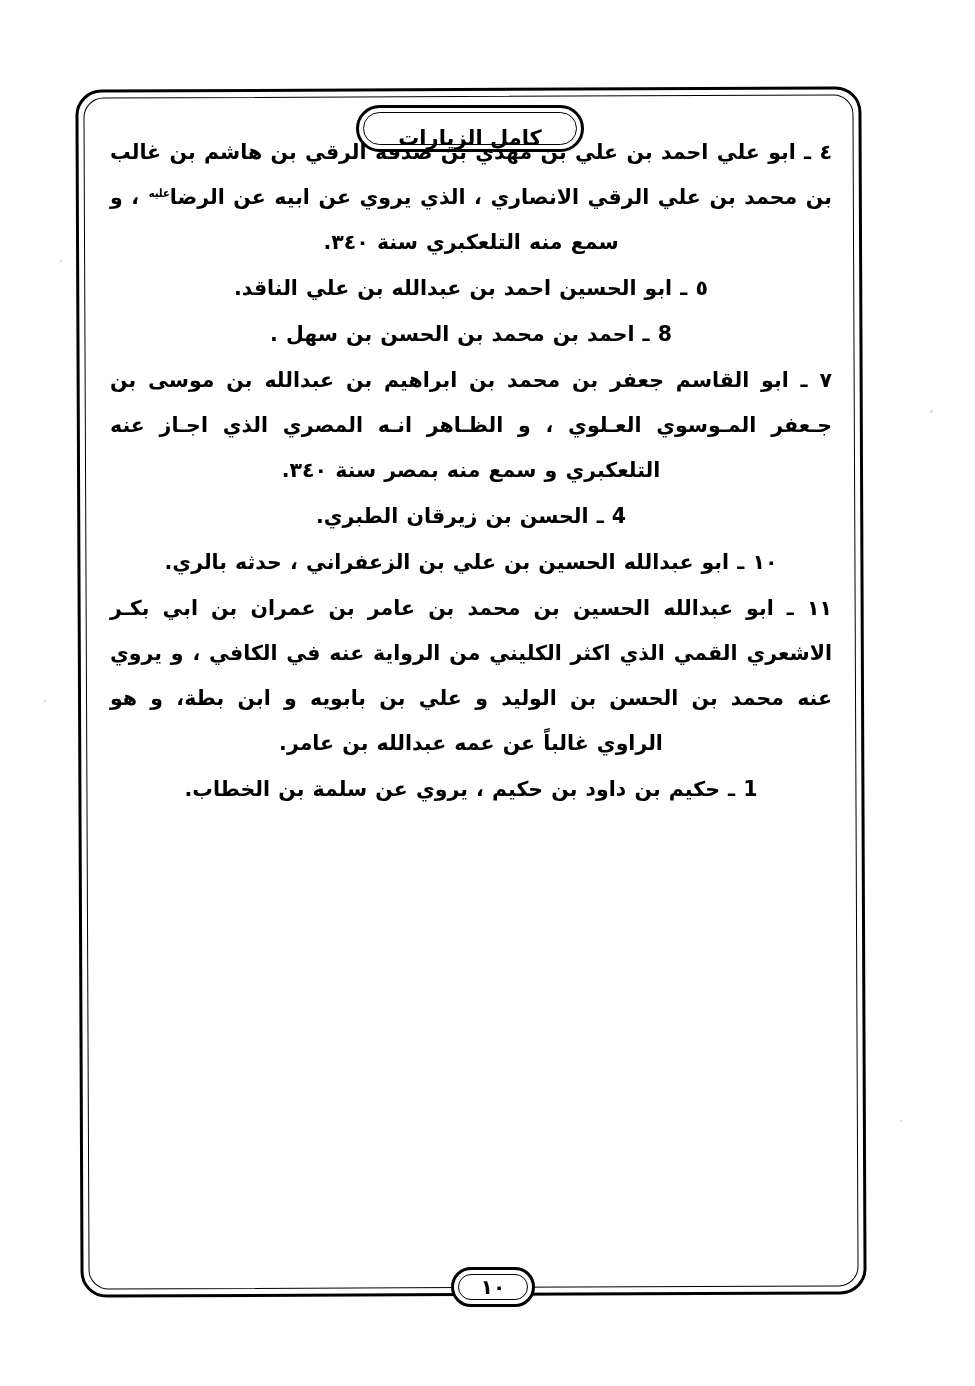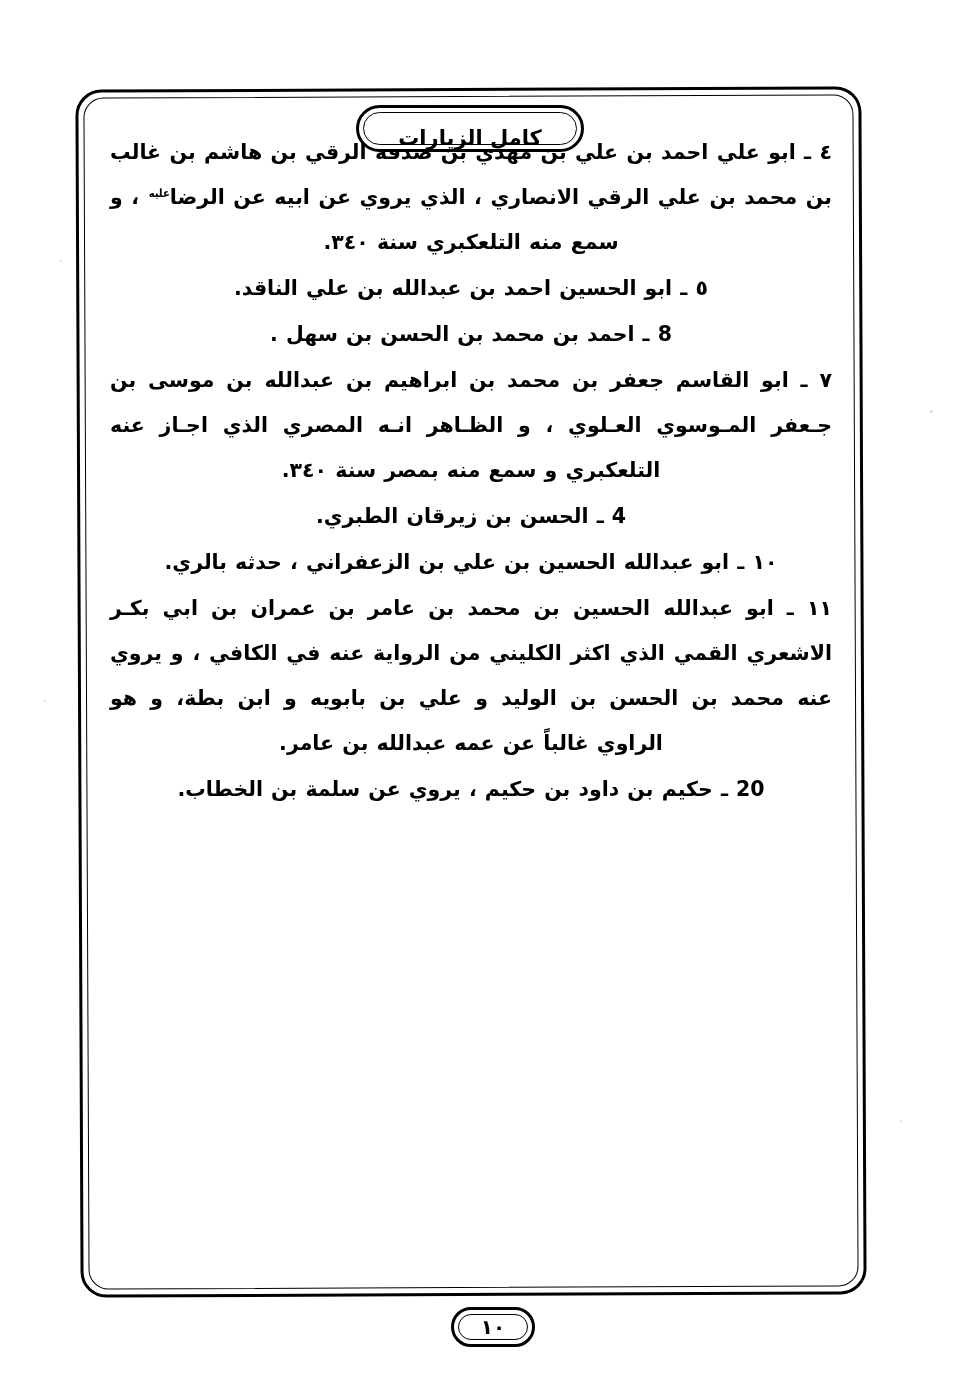--- a/index.html
+++ b/index.html
@@ -95,21 +95,20 @@
     width: 84px;
     height: 40px;
     border: 3.5px solid #000000;
     border-radius: 21px;
     background: #ffffff;
     box-sizing: border-box;
     display: flex;
     align-items: center;
     justify-content: center;
     z-index: 6;
-    margin-top: 40px;
   }
   #page-number-cartouche-inner {
     position: absolute;
     left: 4px;
     top: 4px;
     right: 4px;
     bottom: 4px;
     border: 1.4px solid #000000;
     border-radius: 17px;
     pointer-events: none;
@@ -207,21 +206,21 @@
 
     <p class="entry"><span>٧ ـ ابو القاسم جعفر بن محمد بن ابراهيم بن عبدالله بن موسى بن جـعفر المـوسوي العـلوي ، و الظـاهر انـه المصري الذي اجـاز عنه التلعكبري و سمع منه بمصر سنة ٣٤٠.</span></p>
 
     <p class="entry short"><span>4 ـ الحسن بن زيرقان الطبري.</span></p>
 
 
     <p class="entry short"><span>١٠ ـ ابو عبدالله الحسين بن علي بن الزعفراني ، حدثه بالري.</span></p>
 
     <p class="entry heavy"><span>١١ ـ ابو عبدالله الحسين بن محمد بن عامر بن عمران بن ابي بكـر الاشعري القمي الذي اكثر الكليني من الرواية عنه في الكافي ، و يروي عنه محمد بن الحسن بن الوليد و علي بن بابويه و ابن بطة، و هو الراوي غالباً عن عمه عبدالله بن عامر.</span></p>
 
-    <p class="entry short"><span>20 ـ حكيم بن داود بن حكيم ، يروي عن سلمة بن الخطاب.</span></p>
+    <p class="entry short"><span>1 ـ حكيم بن داود بن حكيم ، يروي عن سلمة بن الخطاب.</span></p>
 
 
   </div>
 
   <div id="page-number-cartouche">
     <div id="page-number-cartouche-inner"></div>
     <span class="page-number">١٠</span>
   </div>
 
 </div>

